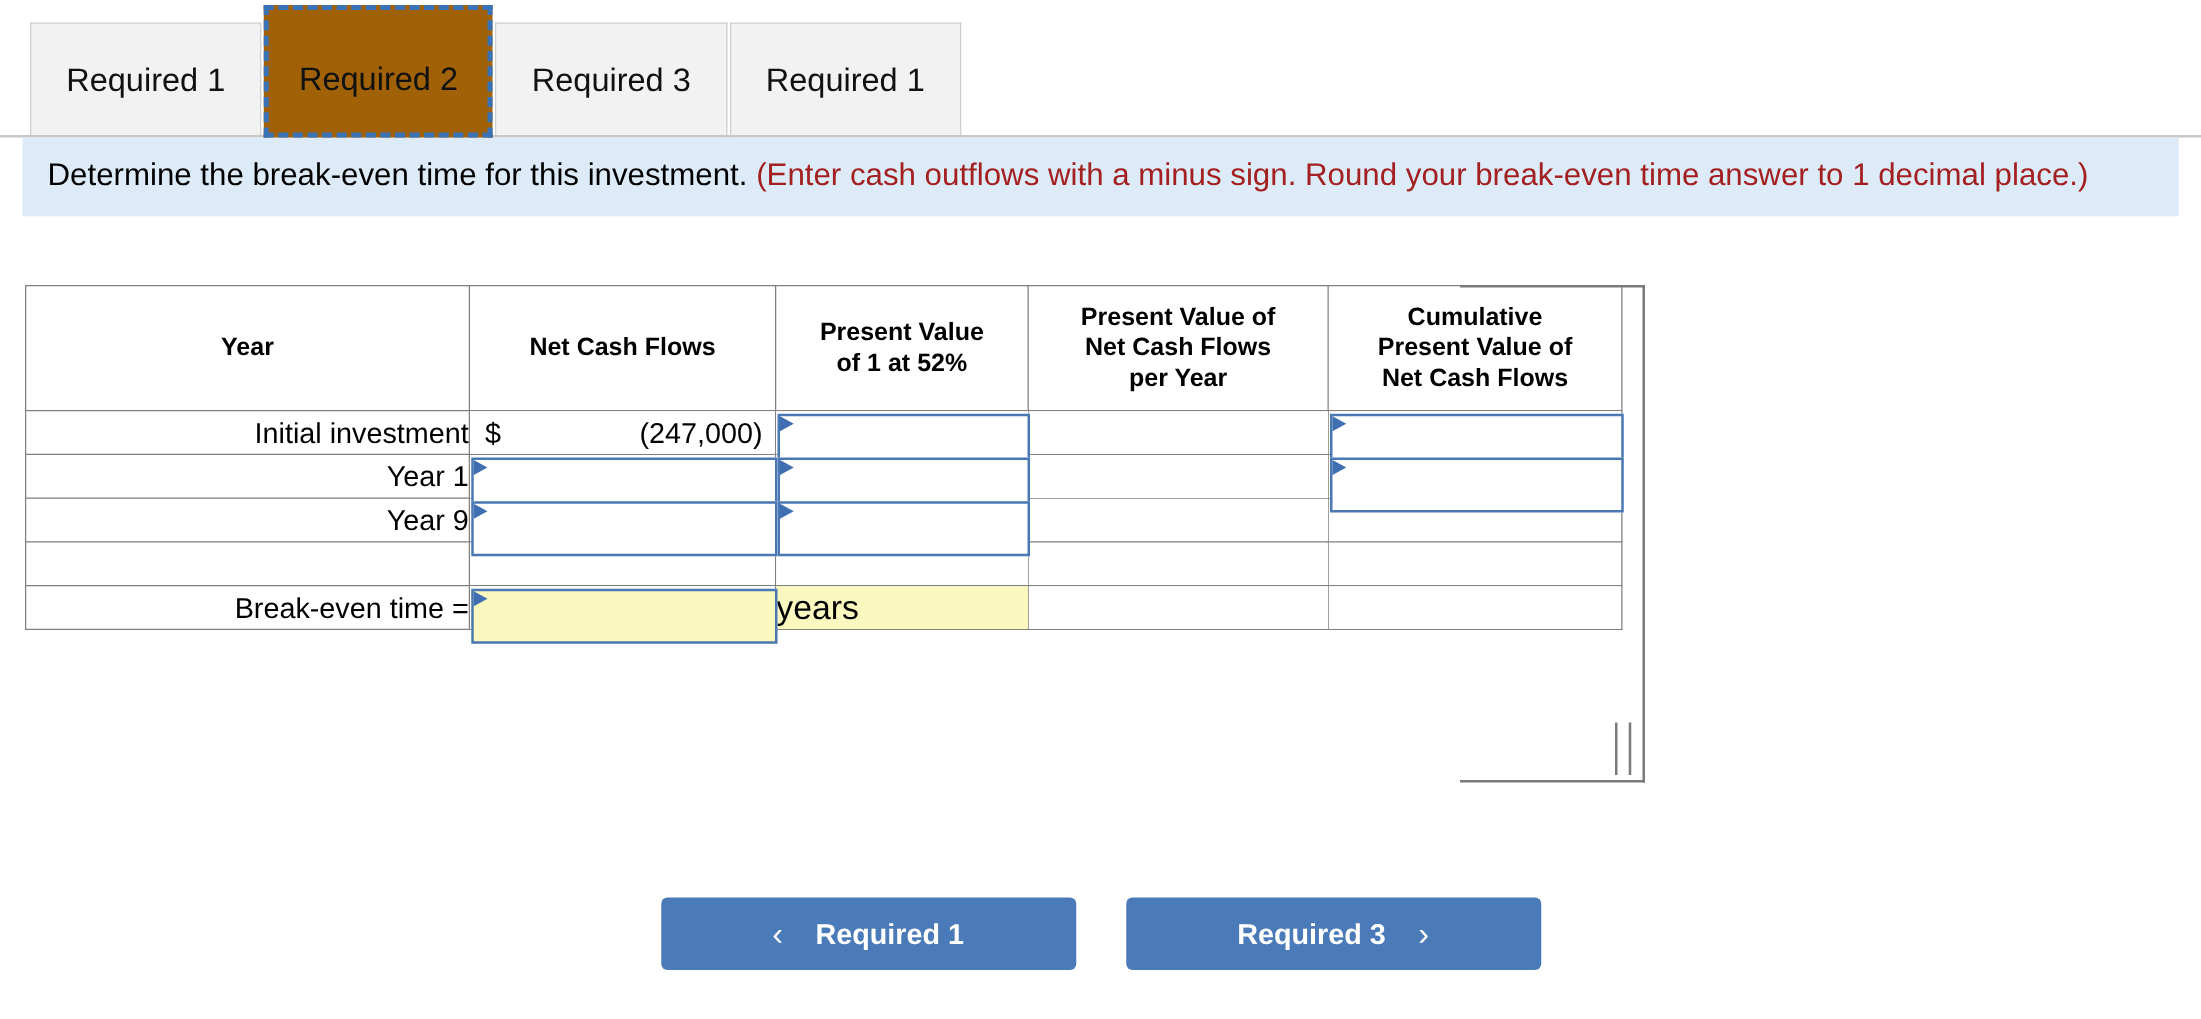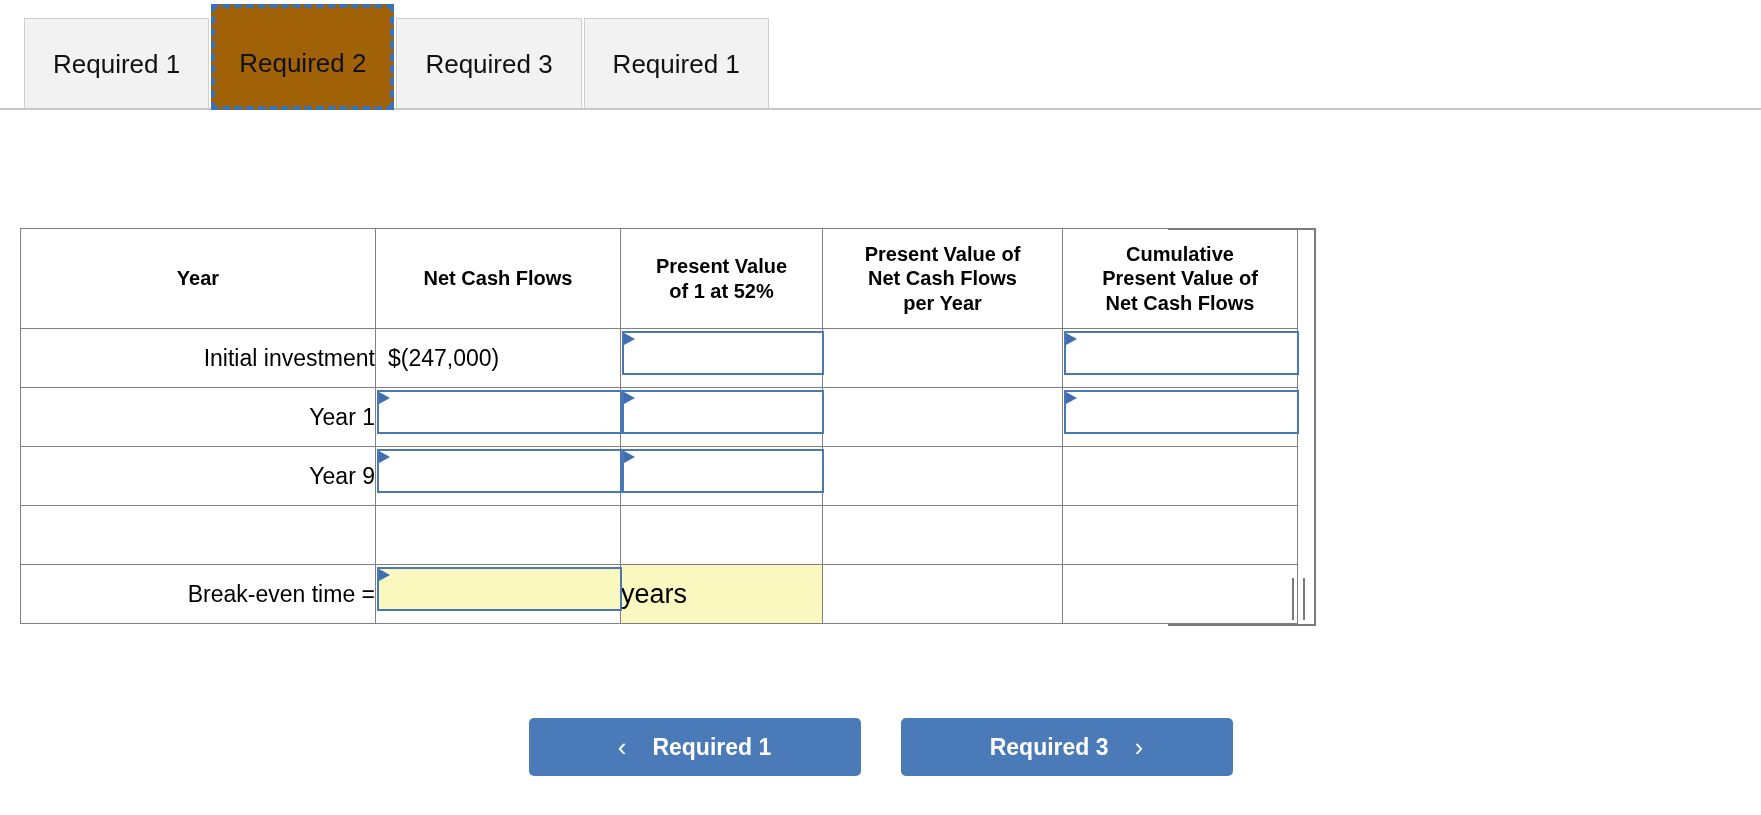--- a/index.html
+++ b/index.html
@@ -81,21 +81,21 @@
     padding:6px 6px;
     height:100px;
     vertical-align:middle;
   }
   .c-year{width:355px;}
   .c-ncf{width:245px;}
   .c-pv1{width:202px;}
   .c-pvncf{width:240px;}
   .c-cum{width:235px;}
 
-  tbody td{height:59px;vertical-align:middle;}
+  tbody td{height:35px;vertical-align:middle;}
   td.lbl{
     text-align:right;
     font-size:23px;
     color:#000;
     padding-right:12px;
   }
   td.cell{position:relative;}
 
   
   .inbox{
@@ -120,21 +120,21 @@
   }
 
   
   .moneycell{
     display:flex;align-items:center;
     height:100%;
     font-size:23px;color:#000;
     padding:0 10px 0 12px;
   }
   .moneycell .cur{flex:0 0 auto;}
-  .moneycell .amt{flex:1 1 auto;text-align:left;}
+  .moneycell .amt{flex:1 1 auto;text-align:right;}
 
   .yellowcell{
     background:#fbf8bf !important;
     font-size:27px;color:#000;
     padding-left:8px;
   }
 
   
   td.totalline{
     border-top:3px solid #000;
@@ -197,20 +197,24 @@
     </div>
     <div class="tab">
       <span class="tab-label">Required 3</span>
     </div>
     <div class="tab">
       <span class="tab-label">Required 1</span>
     </div>
   </div>
   <div class="tabstrip-underline"></div>
 
+  <div class="instruction">
+    <span>Determine the break-even time for this investment.</span>
+    <span class="red">(Enter cash outflows with a minus sign. Round your break-even time answer to 1 decimal place.)</span>
+  </div>
 
   <div class="tablewrap">
     <table class="grid">
       <colgroup>
         <col class="c-year">
           <col class="c-ncf">
           <col class="c-pv1">
           <col class="c-pvncf">
           <col class="c-cum">
       </colgroup>

